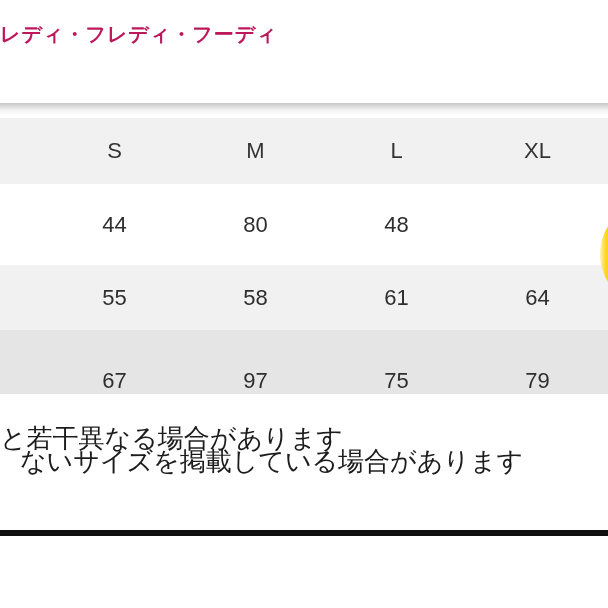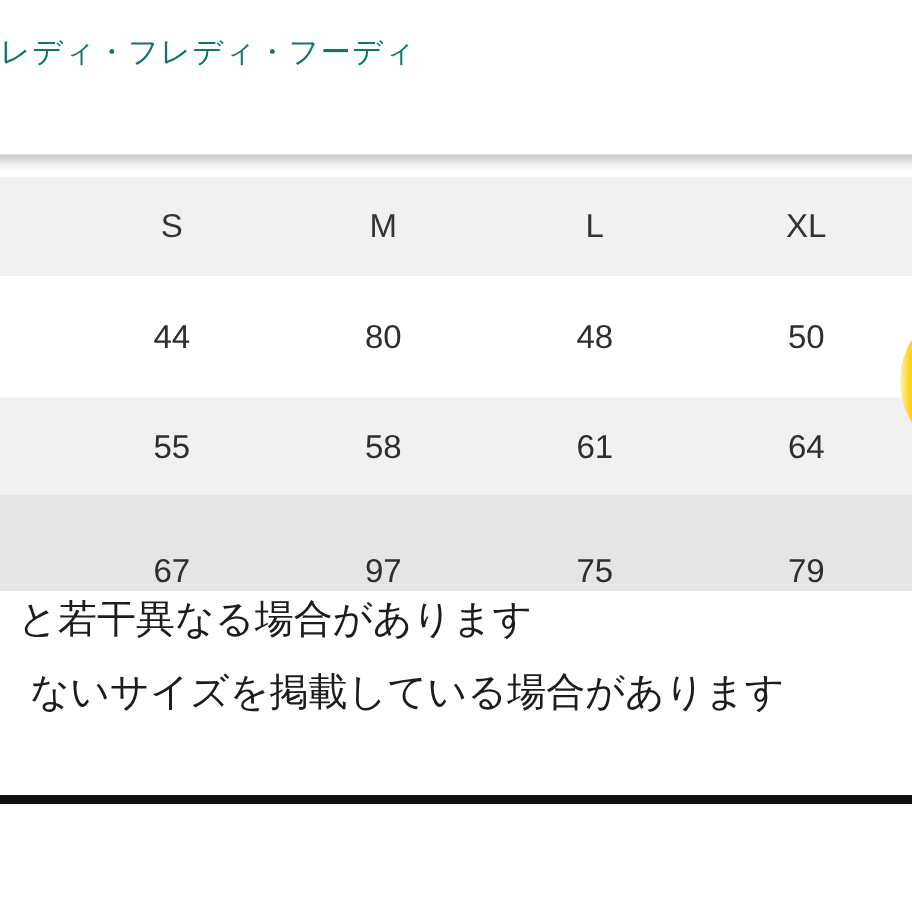--- a/index.html
+++ b/index.html
@@ -15,22 +15,22 @@
     background: #ffffff;
     overflow: hidden;
   }
 
   
   .product-title {
     position: absolute;
     left: 0px;
     top: 21px;
     font-size: 20px;
-    font-weight: 400;
-    color: #0f766e;
+    font-weight: 700;
+    color: #be185d;
     letter-spacing: 1px;
     white-space: nowrap;
   }
 
   
   .top-shadow {
     position: absolute;
     left: 0;
     right: 0;
     top: 103px;
@@ -65,21 +65,21 @@
 
   
   .note-line {
     position: absolute;
     left: 0;
     font-size: 26px;
     color: #1c1c1c;
     letter-spacing: 0px;
     white-space: nowrap;
   }
-  .note-1 { top: 395px; padding-left: 12px; }
+  .note-1 { top: 421px; }
   .note-2 { top: 444px; margin-left: 20px; }
 
   
   .floating-badge {
     position: absolute;
     left: 600px;
     top: 202px;
     width: 104px;
     height: 104px;
     border-radius: 50%;
@@ -109,21 +109,20 @@
     <div class="t-row header">
       <div class="t-cell">S</div>
       <div class="t-cell">M</div>
       <div class="t-cell">L</div>
       <div class="t-cell">XL</div>
     </div>
     <div class="t-row r1">
       <div class="t-cell">44</div>
       <div class="t-cell">80</div>
       <div class="t-cell">48</div>
-      <div class="t-cell">50</div>
     </div>
     <div class="t-row r2">
       <div class="t-cell">55</div>
       <div class="t-cell">58</div>
       <div class="t-cell">61</div>
       <div class="t-cell">64</div>
     </div>
     <div class="t-row r3">
       <div class="t-cell">67</div>
       <div class="t-cell">97</div>

